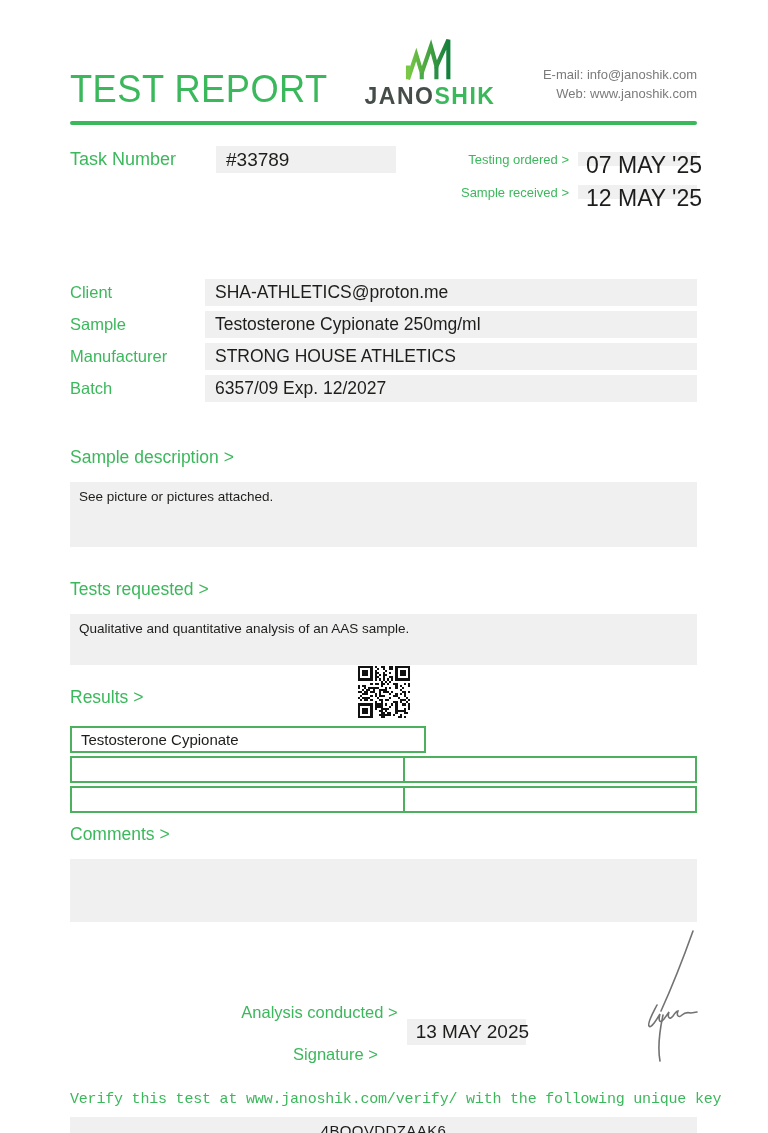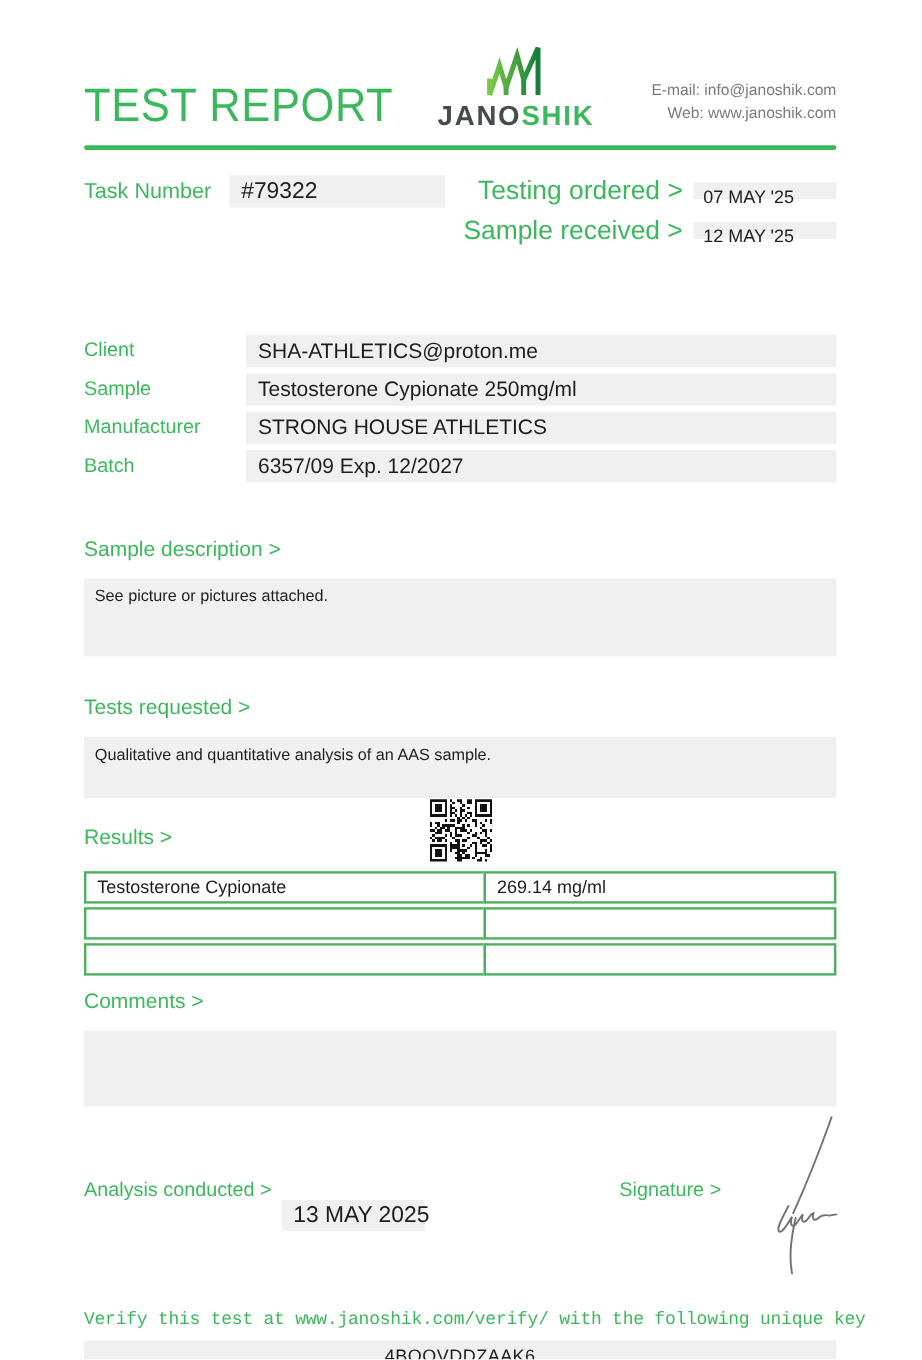--- a/index.html
+++ b/index.html
@@ -17,26 +17,26 @@
   .report-title{font-size:39px;color:var(--green);line-height:1;transform:scaleX(.93);transform-origin:left bottom;letter-spacing:.5px;white-space:nowrap;}
   .brand{display:flex;flex-direction:column;align-items:center;margin-right:30px;}
   .brand svg{display:block;}
   .wordmark{font-size:23px;font-weight:bold;letter-spacing:1.5px;line-height:1;margin-top:3px;}
   .wordmark .w1{color:var(--logo-dark);}
   .wordmark .w2{color:var(--green);}
   .contact{font-size:13px;color:var(--contact-gray);text-align:right;line-height:1.45;padding-bottom:4px;white-space:nowrap;}
   .rule{height:4px;background:var(--green);margin:13px 71px 0 70px;border-radius:2px;}
   
   .task{display:flex;justify-content:space-between;margin:21px 71px 0 70px;}
-  .task-left{display:flex;align-items:center;height:27px;}
+  .task-left{display:flex;align-items:center;height:27px;gap:25px;}
   .task-label{color:var(--green);font-size:18px;white-space:nowrap;}
   .task-box{width:180px;height:27px;background:var(--box-bg);margin-left:15px;font-size:19px;line-height:27px;padding-left:10px;}
   .date-row{display:flex;align-items:center;justify-content:flex-end;margin-bottom:7px;height:26px;}
-  .date-label{color:var(--green);font-size:22px;white-space:nowrap;}
-  .date-box{width:119px;height:14px;background:var(--box-bg);margin-left:9px;font-size:15px;line-height:26px;padding-left:8px;white-space:nowrap;}
+  .date-label{color:var(--green);font-size:13px;white-space:nowrap;}
+  .date-box{width:119px;height:14px;background:var(--box-bg);margin-left:9px;font-size:23px;line-height:26px;padding-left:8px;white-space:nowrap;}
   
   .info{margin:67px 71px 0 70px;}
   .info-row{display:flex;margin-bottom:5px;}
   .info-label{width:135px;color:var(--green);font-size:16.5px;line-height:27px;}
   .info-value{flex:1;height:27px;background:var(--box-bg);font-size:17.5px;line-height:27px;padding-left:10px;white-space:nowrap;overflow:hidden;}
   
   .sec-head{margin:0 71px 0 70px;color:var(--green);font-size:17.5px;line-height:1.2;}
   .sec-box{margin:14px 71px 0 70px;background:var(--box-bg);padding:6px 9px;font-size:13.5px;line-height:1.35;}
   .h-desc{margin-top:45px;}
   .box-desc{height:65px;}
@@ -48,21 +48,21 @@
   .h-results{margin:0;padding-top:22px;color:var(--green);font-size:17.5px;}
   .rtable{margin-top:18px;}
   .rrow{display:flex;margin-bottom:3px;}
   .rcell{border:2px solid var(--table-border);height:27px;font-size:15px;line-height:23px;padding-left:9px;background:#fff;white-space:nowrap;overflow:hidden;}
   .rcell.c1{width:356px;}
   .rcell.c2{width:312px;margin-left:-2px;}
   
   .h-comments{margin-top:11px;}
   .box-comments{height:63px;}
   
-  .footer{position:relative;display:flex;align-items:center;justify-content:space-between;margin:57px 71px 0 70px;height:27px;}
+  .footer{position:relative;display:flex;align-items:center;justify-content:space-between;margin:57px 71px 0 70px;height:27px;flex-direction:column;}
   .foot-left{display:flex;align-items:center;}
   .foot-label{color:var(--green);font-size:16.5px;white-space:nowrap;}
   .analysis-box{width:119px;height:26px;background:var(--box-bg);margin-left:9px;font-size:19px;line-height:26px;padding-left:9px;white-space:nowrap;margin-top:40px;}
   .foot-right{display:flex;align-items:center;margin-right:96px;}
   .signature{position:absolute;right:-14px;top:-52px;width:100px;height:140px;}
   
   .verify-text{margin:85px 71px 0 70px;color:var(--green);font-size:15px;white-space:nowrap;letter-spacing:-.2px;font-family:Liberation Mono, monospace;}
   .key-box{margin:9px 71px 0 70px;height:27px;background:var(--box-bg);text-align:center;font-size:15px;line-height:27px;letter-spacing:.4px;}
 </style>
 </head>
@@ -93,21 +93,21 @@
       <div>E-mail: info@janoshik.com</div>
       <div>Web: www.janoshik.com</div>
     </div>
   </div>
 
   <div class="rule"></div>
 
   <div class="task">
     <div class="task-left">
       <span class="task-label">Task Number</span>
-      <span class="task-box">#79322</span>
+      <span class="task-box">#33789</span>
     </div>
     <div>
       <div class="date-row">
         <span class="date-label">Testing ordered  &gt;</span>
         <span class="date-box">07 MAY '25</span>
       </div>
       <div class="date-row">
         <span class="date-label">Sample received &gt;</span>
         <span class="date-box">12 MAY '25</span>
       </div>
@@ -419,21 +419,20 @@
         <rect x="11" y="24" width="1" height="1" fill="#111"></rect>
         <rect x="12" y="24" width="1" height="1" fill="#111"></rect>
         <rect x="19" y="24" width="1" height="1" fill="#111"></rect>
         <rect x="20" y="24" width="1" height="1" fill="#111"></rect>
         <rect x="22" y="24" width="1" height="1" fill="#111"></rect>
       </svg>
     <div class="h-results sec-head" style="margin:0;padding-top:22px;">Results &gt;</div>
     <div class="rtable">
       <div class="rrow">
         <div class="rcell c1">Testosterone Cypionate</div>
-        <div class="rcell c2">269.14 mg/ml</div>
       </div>
       <div class="rrow">
         <div class="rcell c1"></div>
         <div class="rcell c2"></div>
       </div>
       <div class="rrow">
         <div class="rcell c1"></div>
         <div class="rcell c2"></div>
       </div>
     </div>

